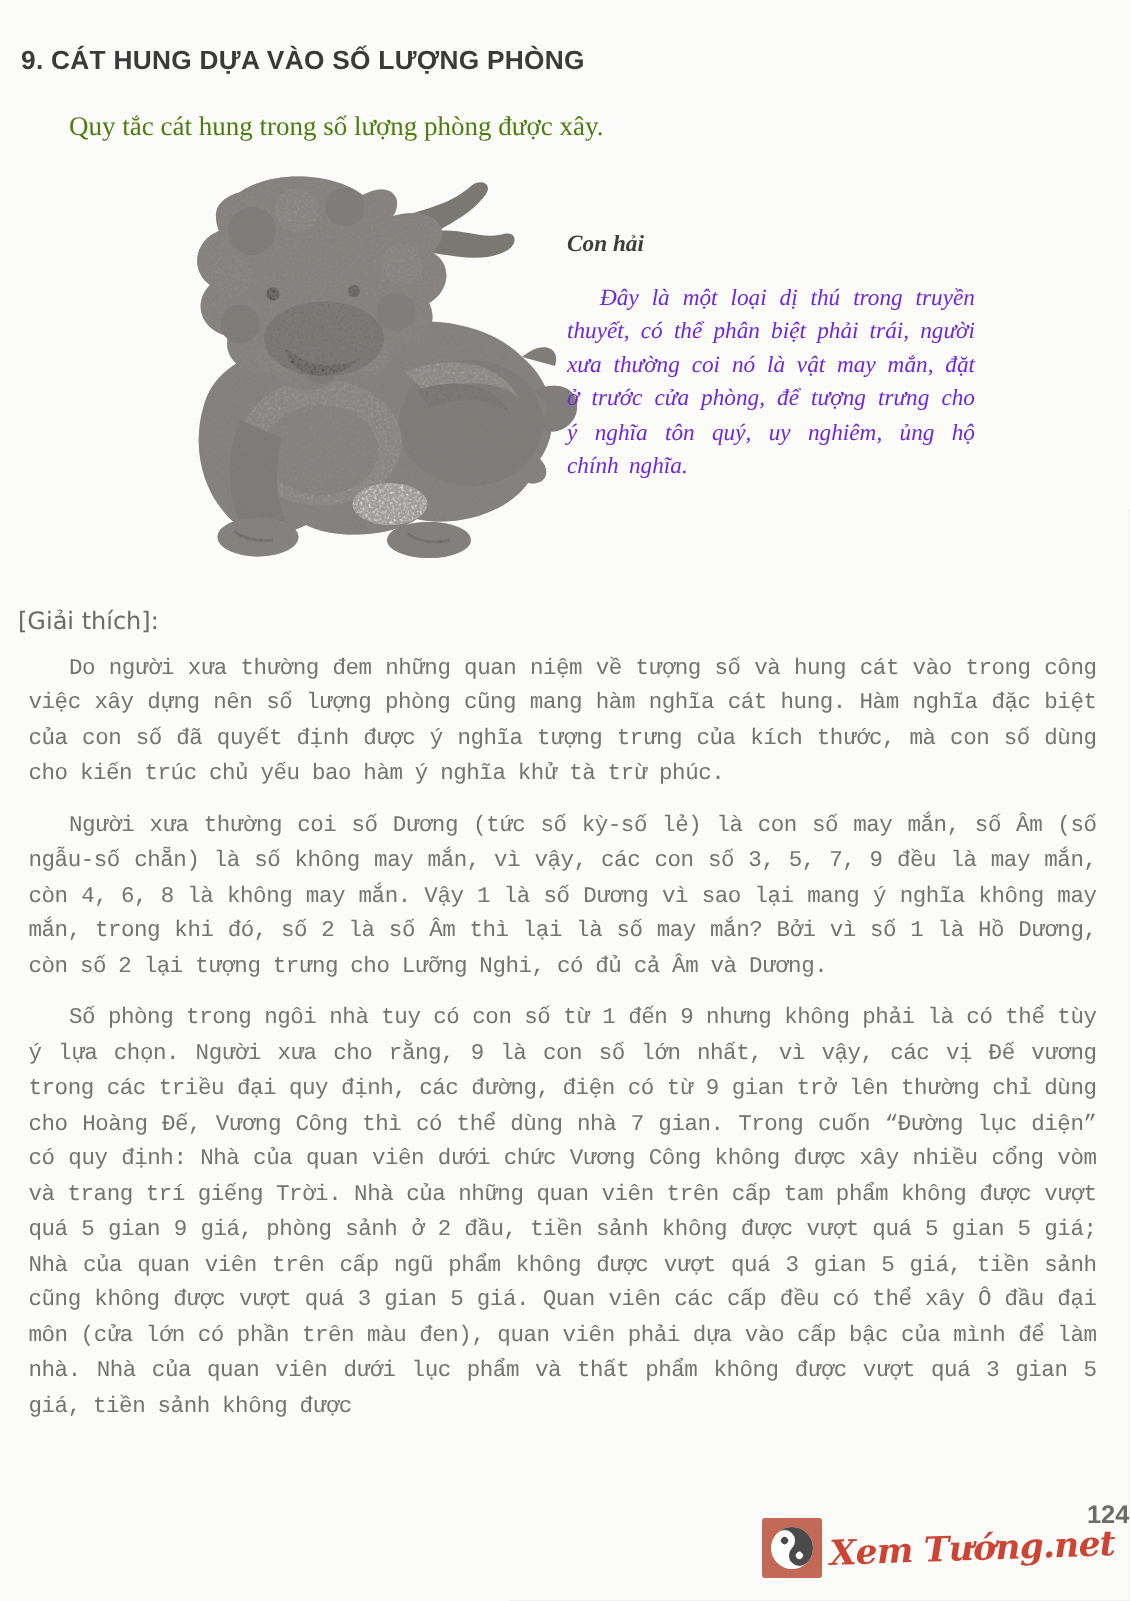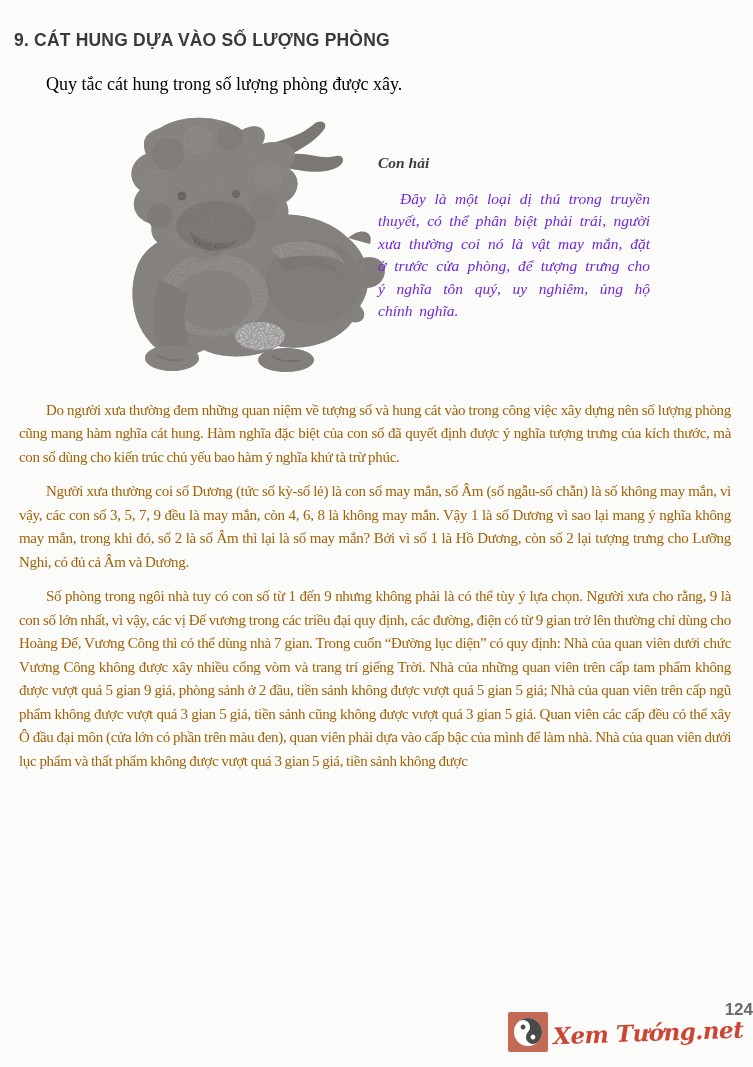--- a/index.html
+++ b/index.html
@@ -19,21 +19,21 @@
     font-size:17.5px;
     letter-spacing:.2px;
     color:#3a3a3a;
   }
   .intro{
     margin:19px 26px 0 30px;
     font-size:18px;
     line-height:25.5px;
     text-align:justify;
     text-indent:16px;
-    color:#000000;
+    color:#4d7c0f;
   }
   .intro.first{margin-top:21px;}
   .figure-block{position:relative;height:284px;margin-top:6px;}
   .statue{position:absolute;left:64px;top:6px;}
   .caption{
     position:absolute;left:378px;top:50px;width:272px;
     font-family:"Liberation Serif", serif;
   }
   .caption-title{
     font-weight:bold;font-style:italic;
@@ -50,28 +50,28 @@
     color:#6d28d9;
   }
   .explain-label{
     margin:16px 24px 0 12px;
     font-family:"DejaVu Sans", sans-serif;
     font-size:16px;
     color:#6a6a6a;
   }
   .exp{
     margin:11px 22px 0 19px;
-    font-family:Liberation Serif, serif;
+    font-family:Liberation Mono, monospace;
     font-size:15px;
     letter-spacing:-.3px;
     word-spacing:-.5px;
     line-height:23.5px;
     text-align:justify;
     text-indent:27px;
-    color:#a16207;
+    color:#737373;
   }
   .page-number{
     position:absolute;left:0;right:0;top:1000px;
     text-align:right;
     font-family:"Liberation Sans", sans-serif;
     font-weight:bold;
     font-size:17px;
     color:#6b6b6b;
   }
   .watermark{
@@ -168,20 +168,21 @@
 
       <rect x="0" y="0" width="332" height="272" clip-path="url(#statueClip)" filter="url(#grain)" opacity="0.75"></rect>
     </svg>
 
     <div class="caption">
       <div class="caption-title">Con hải</div>
       <div class="caption-body">Đây là một loại dị thú trong truyền thuyết, có thể phân biệt phải trái, người xưa thường coi nó là vật may mắn, đặt ở trước cửa phòng, để tượng trưng cho ý nghĩa tôn quý, uy nghiêm, ủng hộ chính nghĩa.</div>
     </div>
   </div>
 
+  <div class="explain-label">[Giải thích]:</div>
   <p class="exp">Do người xưa thường đem những quan niệm về tượng số và hung cát vào trong công việc xây dựng nên số lượng phòng cũng mang hàm nghĩa cát hung. Hàm nghĩa đặc biệt của con số đã quyết định được ý nghĩa tượng trưng của kích thước, mà con số dùng cho kiến trúc chủ yếu bao hàm ý nghĩa khử tà trừ phúc.</p>
   <p class="exp">Người xưa thường coi số Dương (tức số kỳ-số lẻ) là con số may mắn, số Âm (số ngẫu-số chẵn) là số không may mắn, vì vậy, các con số 3, 5, 7, 9 đều là may mắn, còn 4, 6, 8 là không may mắn. Vậy 1 là số Dương vì sao lại mang ý nghĩa không may mắn, trong khi đó, số 2 là số Âm thì lại là số may mắn? Bởi vì số 1 là Hồ Dương, còn số 2 lại tượng trưng cho Lưỡng Nghi, có đủ cả Âm và Dương.</p>
   <p class="exp">Số phòng trong ngôi nhà tuy có con số từ 1 đến 9 nhưng không phải là có thể tùy ý lựa chọn. Người xưa cho rằng, 9 là con số lớn nhất, vì vậy, các vị Đế vương trong các triều đại quy định, các đường, điện có từ 9 gian trở lên thường chỉ dùng cho Hoàng Đế, Vương Công thì có thể dùng nhà 7 gian. Trong cuốn “Đường lục diện” có quy định: Nhà của quan viên dưới chức Vương Công không được xây nhiều cổng vòm và trang trí giếng Trời. Nhà của những quan viên trên cấp tam phẩm không được vượt quá 5 gian 9 giá, phòng sảnh ở 2 đầu, tiền sảnh không được vượt quá 5 gian 5 giá; Nhà của quan viên trên cấp ngũ phẩm không được vượt quá 3 gian 5 giá, tiền sảnh cũng không được vượt quá 3 gian 5 giá. Quan viên các cấp đều có thể xây Ô đầu đại môn (cửa lớn có phần trên màu đen), quan viên phải dựa vào cấp bậc của mình để làm nhà. Nhà của quan viên dưới lục phẩm và thất phẩm không được vượt quá 3 gian 5 giá, tiền sảnh không được</p>
 
   <div class="page-number">124</div>
 
   <div class="watermark">
     <div class="wm-square">
       <svg width="34" height="34" viewBox="0 0 34 34" aria-hidden="true">
         <g transform="rotate(-45 17 17)">

